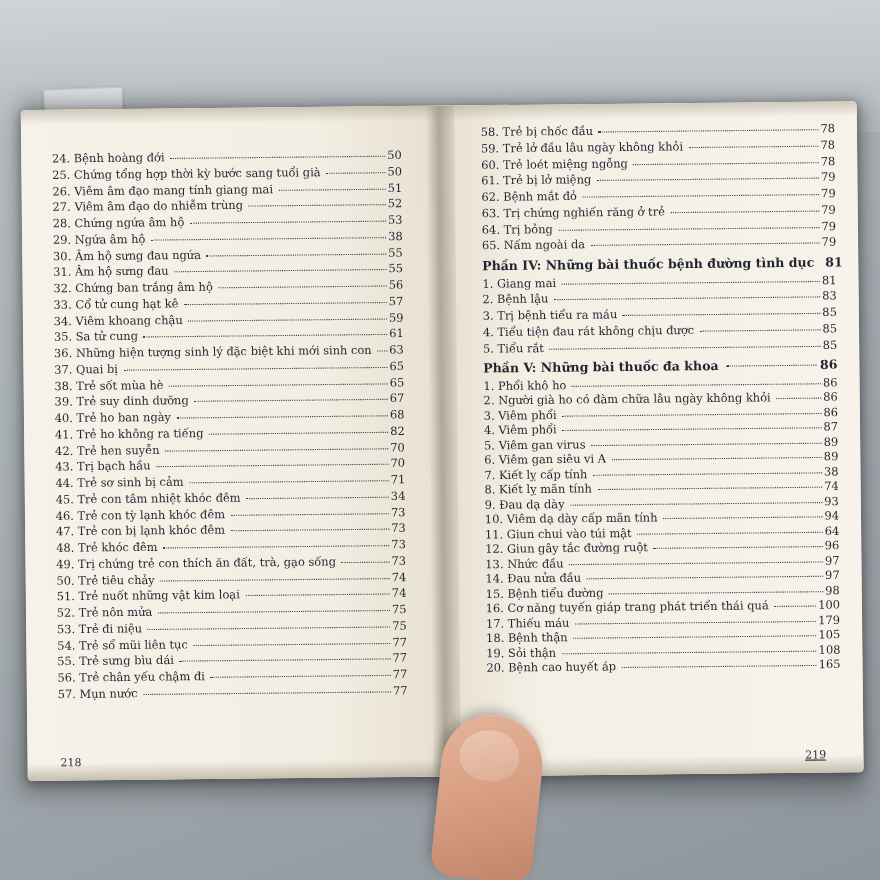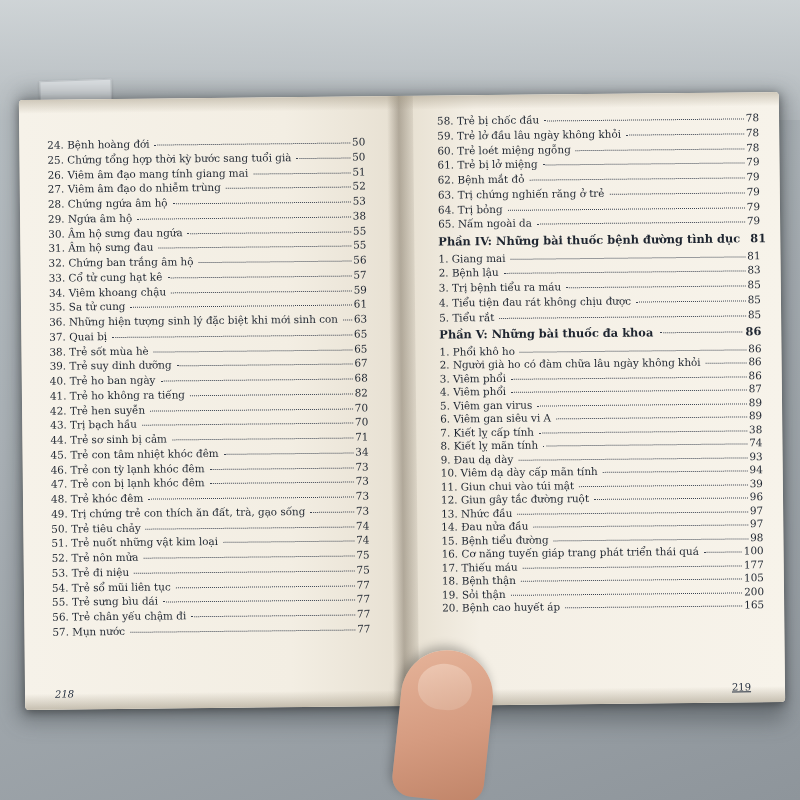--- a/index.html
+++ b/index.html
@@ -78,21 +78,21 @@
     font-size:11.4px;
     display:flex;align-items:baseline;white-space:nowrap;
   }
   .section .txt{padding-right:4px;}
   .section .dots{flex:1 1 auto;border-bottom:1px dotted #3a4250;transform:translateY(-3px);margin:0 3px;}
   .section .pg{min-width:14px;text-align:right;}
 
   .folio{
     position:absolute;bottom:10px;font-size:10px;color:#263040;
   }
-  .folio.left{left:30px;font-style:italic;}
+  .folio.left{left:30px;}
   .folio.right{right:34px;text-decoration:underline;}
 
   
   .tight .entry{margin-bottom:3.1px;}
 
   
   .finger{
     position:absolute;left:398px;top:650px;width:92px;height:150px;
     background:linear-gradient(160deg,#e6b49a 0%,#d59b80 55%,#c08468 100%);
     border-radius:46px 46px 20px 20px;
@@ -426,21 +426,21 @@
             <span class="pg">93</span>
           </div>
           <div class="entry">
             <span class="txt">10. Viêm dạ dày cấp mãn tính</span>
             <span class="dots"></span>
             <span class="pg">94</span>
           </div>
           <div class="entry">
             <span class="txt">11. Giun chui vào túi mật</span>
             <span class="dots"></span>
-            <span class="pg">39</span>
+            <span class="pg">64</span>
           </div>
           <div class="entry">
             <span class="txt">12. Giun gây tắc đường ruột</span>
             <span class="dots"></span>
             <span class="pg">96</span>
           </div>
           <div class="entry">
             <span class="txt">13. Nhức đầu</span>
             <span class="dots"></span>
             <span class="pg">97</span>
@@ -456,31 +456,31 @@
             <span class="pg">98</span>
           </div>
           <div class="entry">
             <span class="txt">16. Cơ năng tuyến giáp trang phát triển thái quá</span>
             <span class="dots"></span>
             <span class="pg">100</span>
           </div>
           <div class="entry">
             <span class="txt">17. Thiếu máu</span>
             <span class="dots"></span>
-            <span class="pg">177</span>
+            <span class="pg">179</span>
           </div>
           <div class="entry">
             <span class="txt">18. Bệnh thận</span>
             <span class="dots"></span>
             <span class="pg">105</span>
           </div>
           <div class="entry">
             <span class="txt">19. Sỏi thận</span>
             <span class="dots"></span>
-            <span class="pg">200</span>
+            <span class="pg">108</span>
           </div>
           <div class="entry">
             <span class="txt">20. Bệnh cao huyết áp</span>
             <span class="dots"></span>
             <span class="pg">165</span>
           </div>
         </div>
       </div>
 
     <div class="folio left">218</div>

